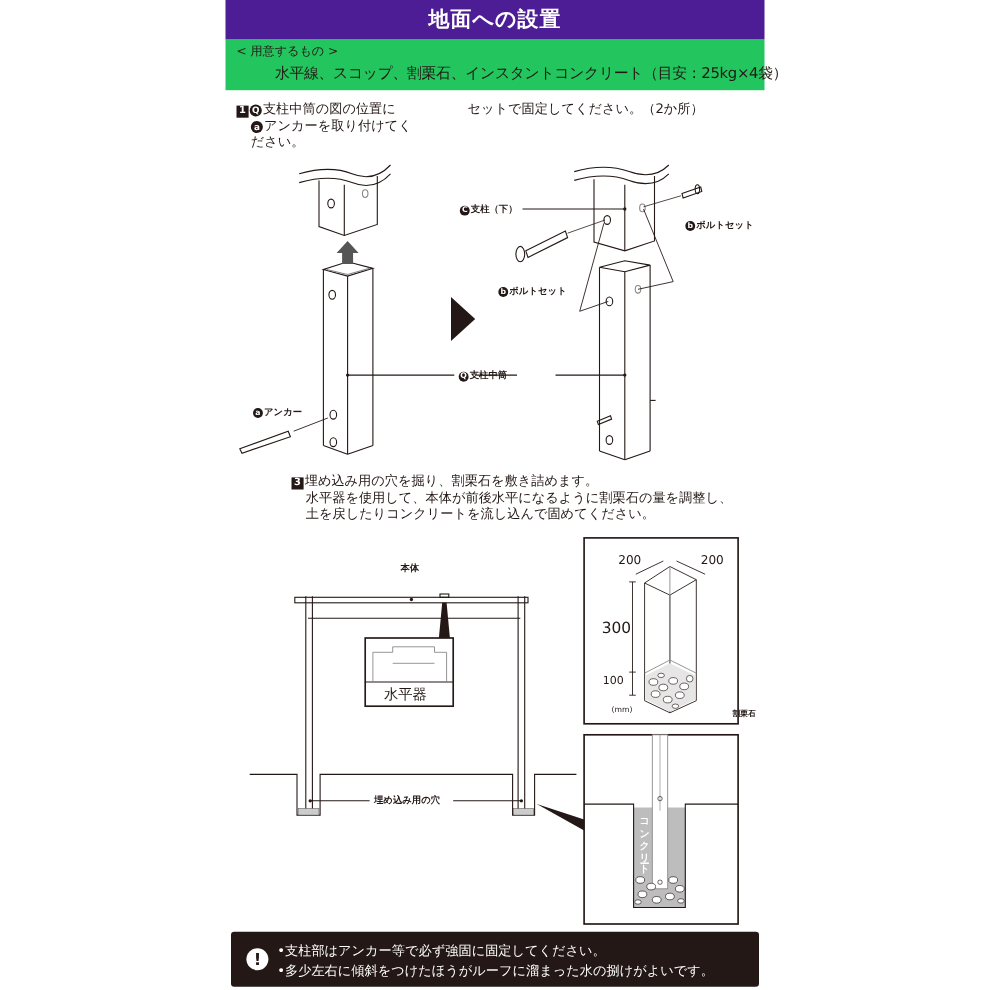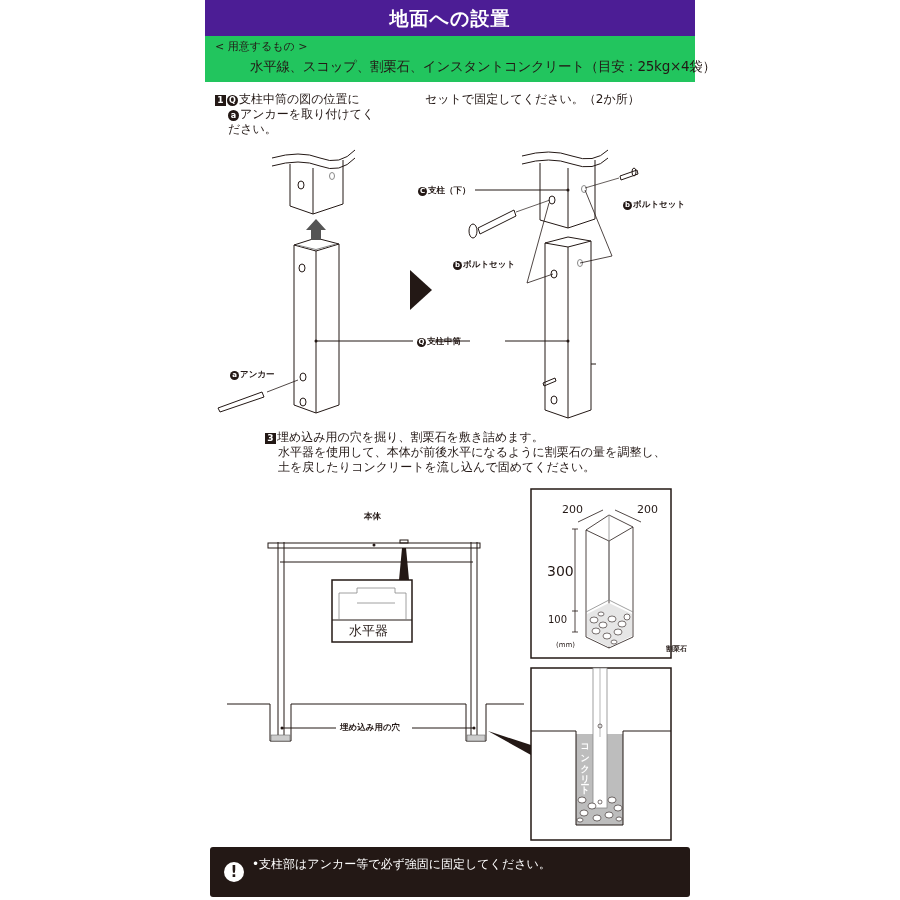--- a/index.html
+++ b/index.html
@@ -232,13 +232,14 @@
       <ellipse cx="619" cy="819" rx="3" ry="2"></ellipse>
     <ellipse cx="580" cy="820" rx="3" ry="2"></ellipse>
   </g>
 </svg>
 
 <div class="abs" style="left:578px; top:738px; width:12px; font-size:9px; line-height:10px; color:#fff; font-weight:bold; writing-mode:vertical-rl;">コンクリート</div>
 
 <div class="abs notice">
   <div class="icon">!</div>
   <div class="t" style="top:9px;">•支柱部はアンカー等で必ず強固に固定してください。</div>
+  <div class="t" style="top:27px;">•多少左右に傾斜をつけたほうがルーフに溜まった水の捌けがよいです。</div>
 </div>
 
 </body></html>

